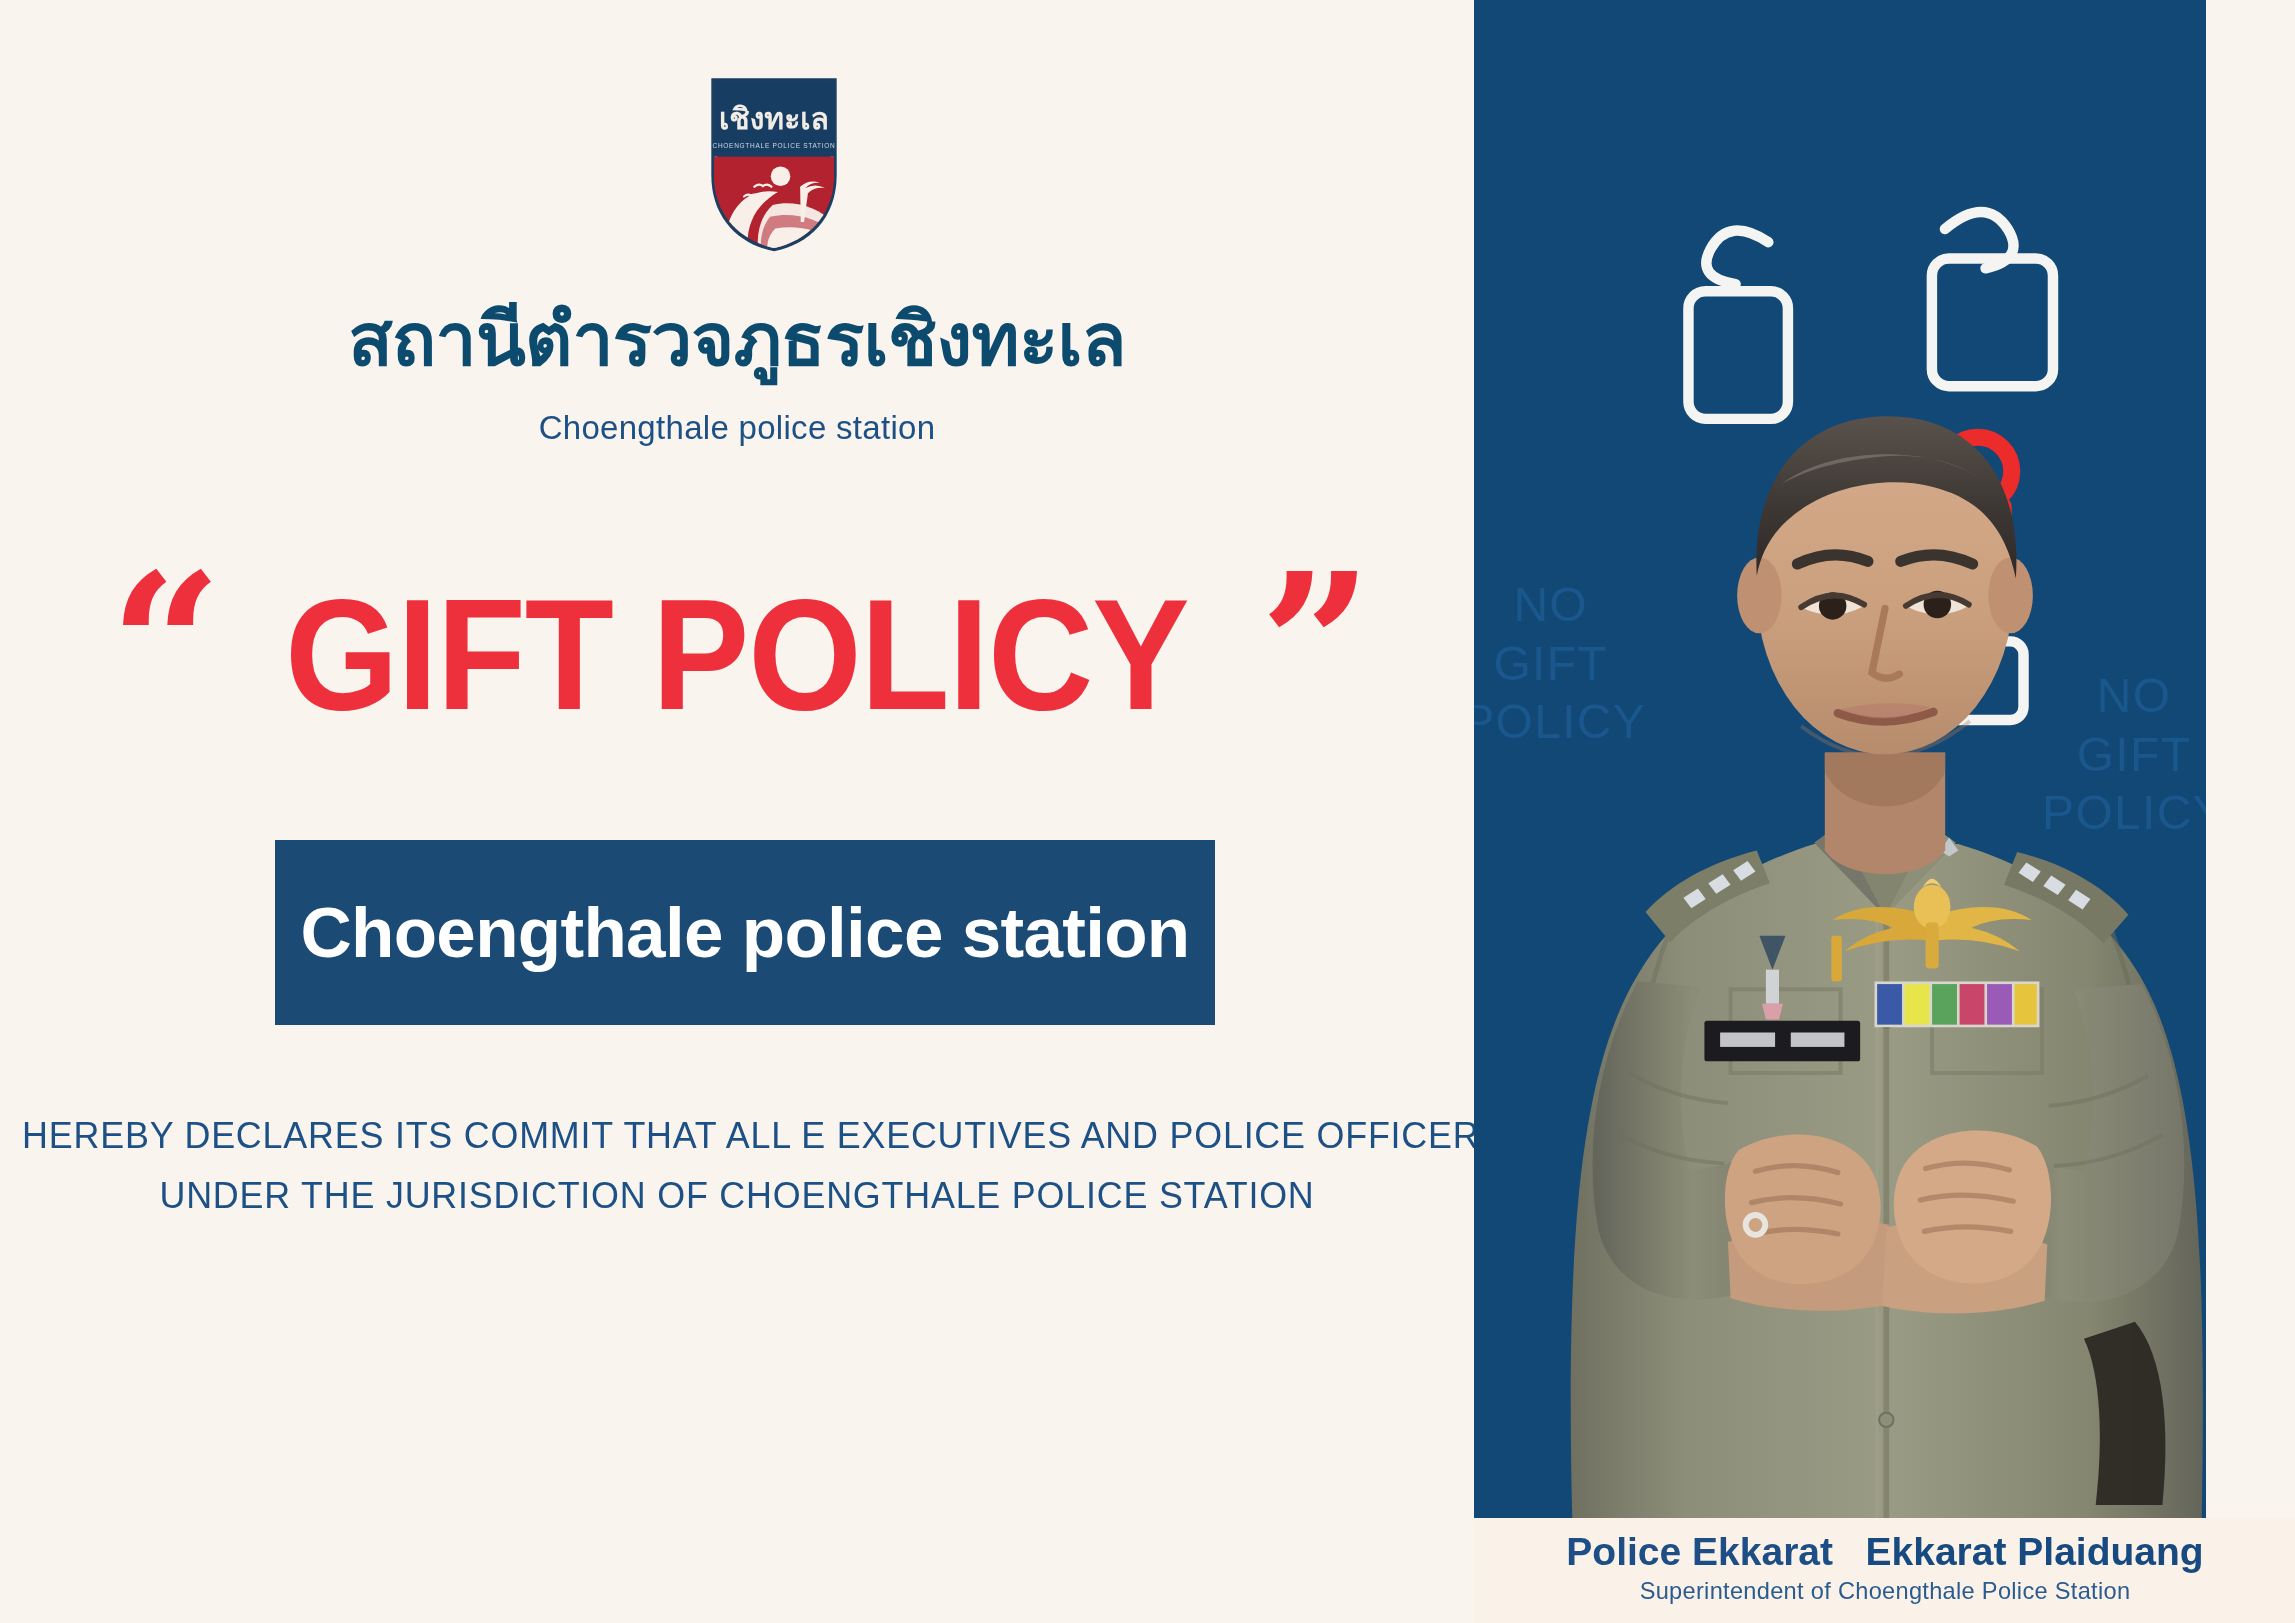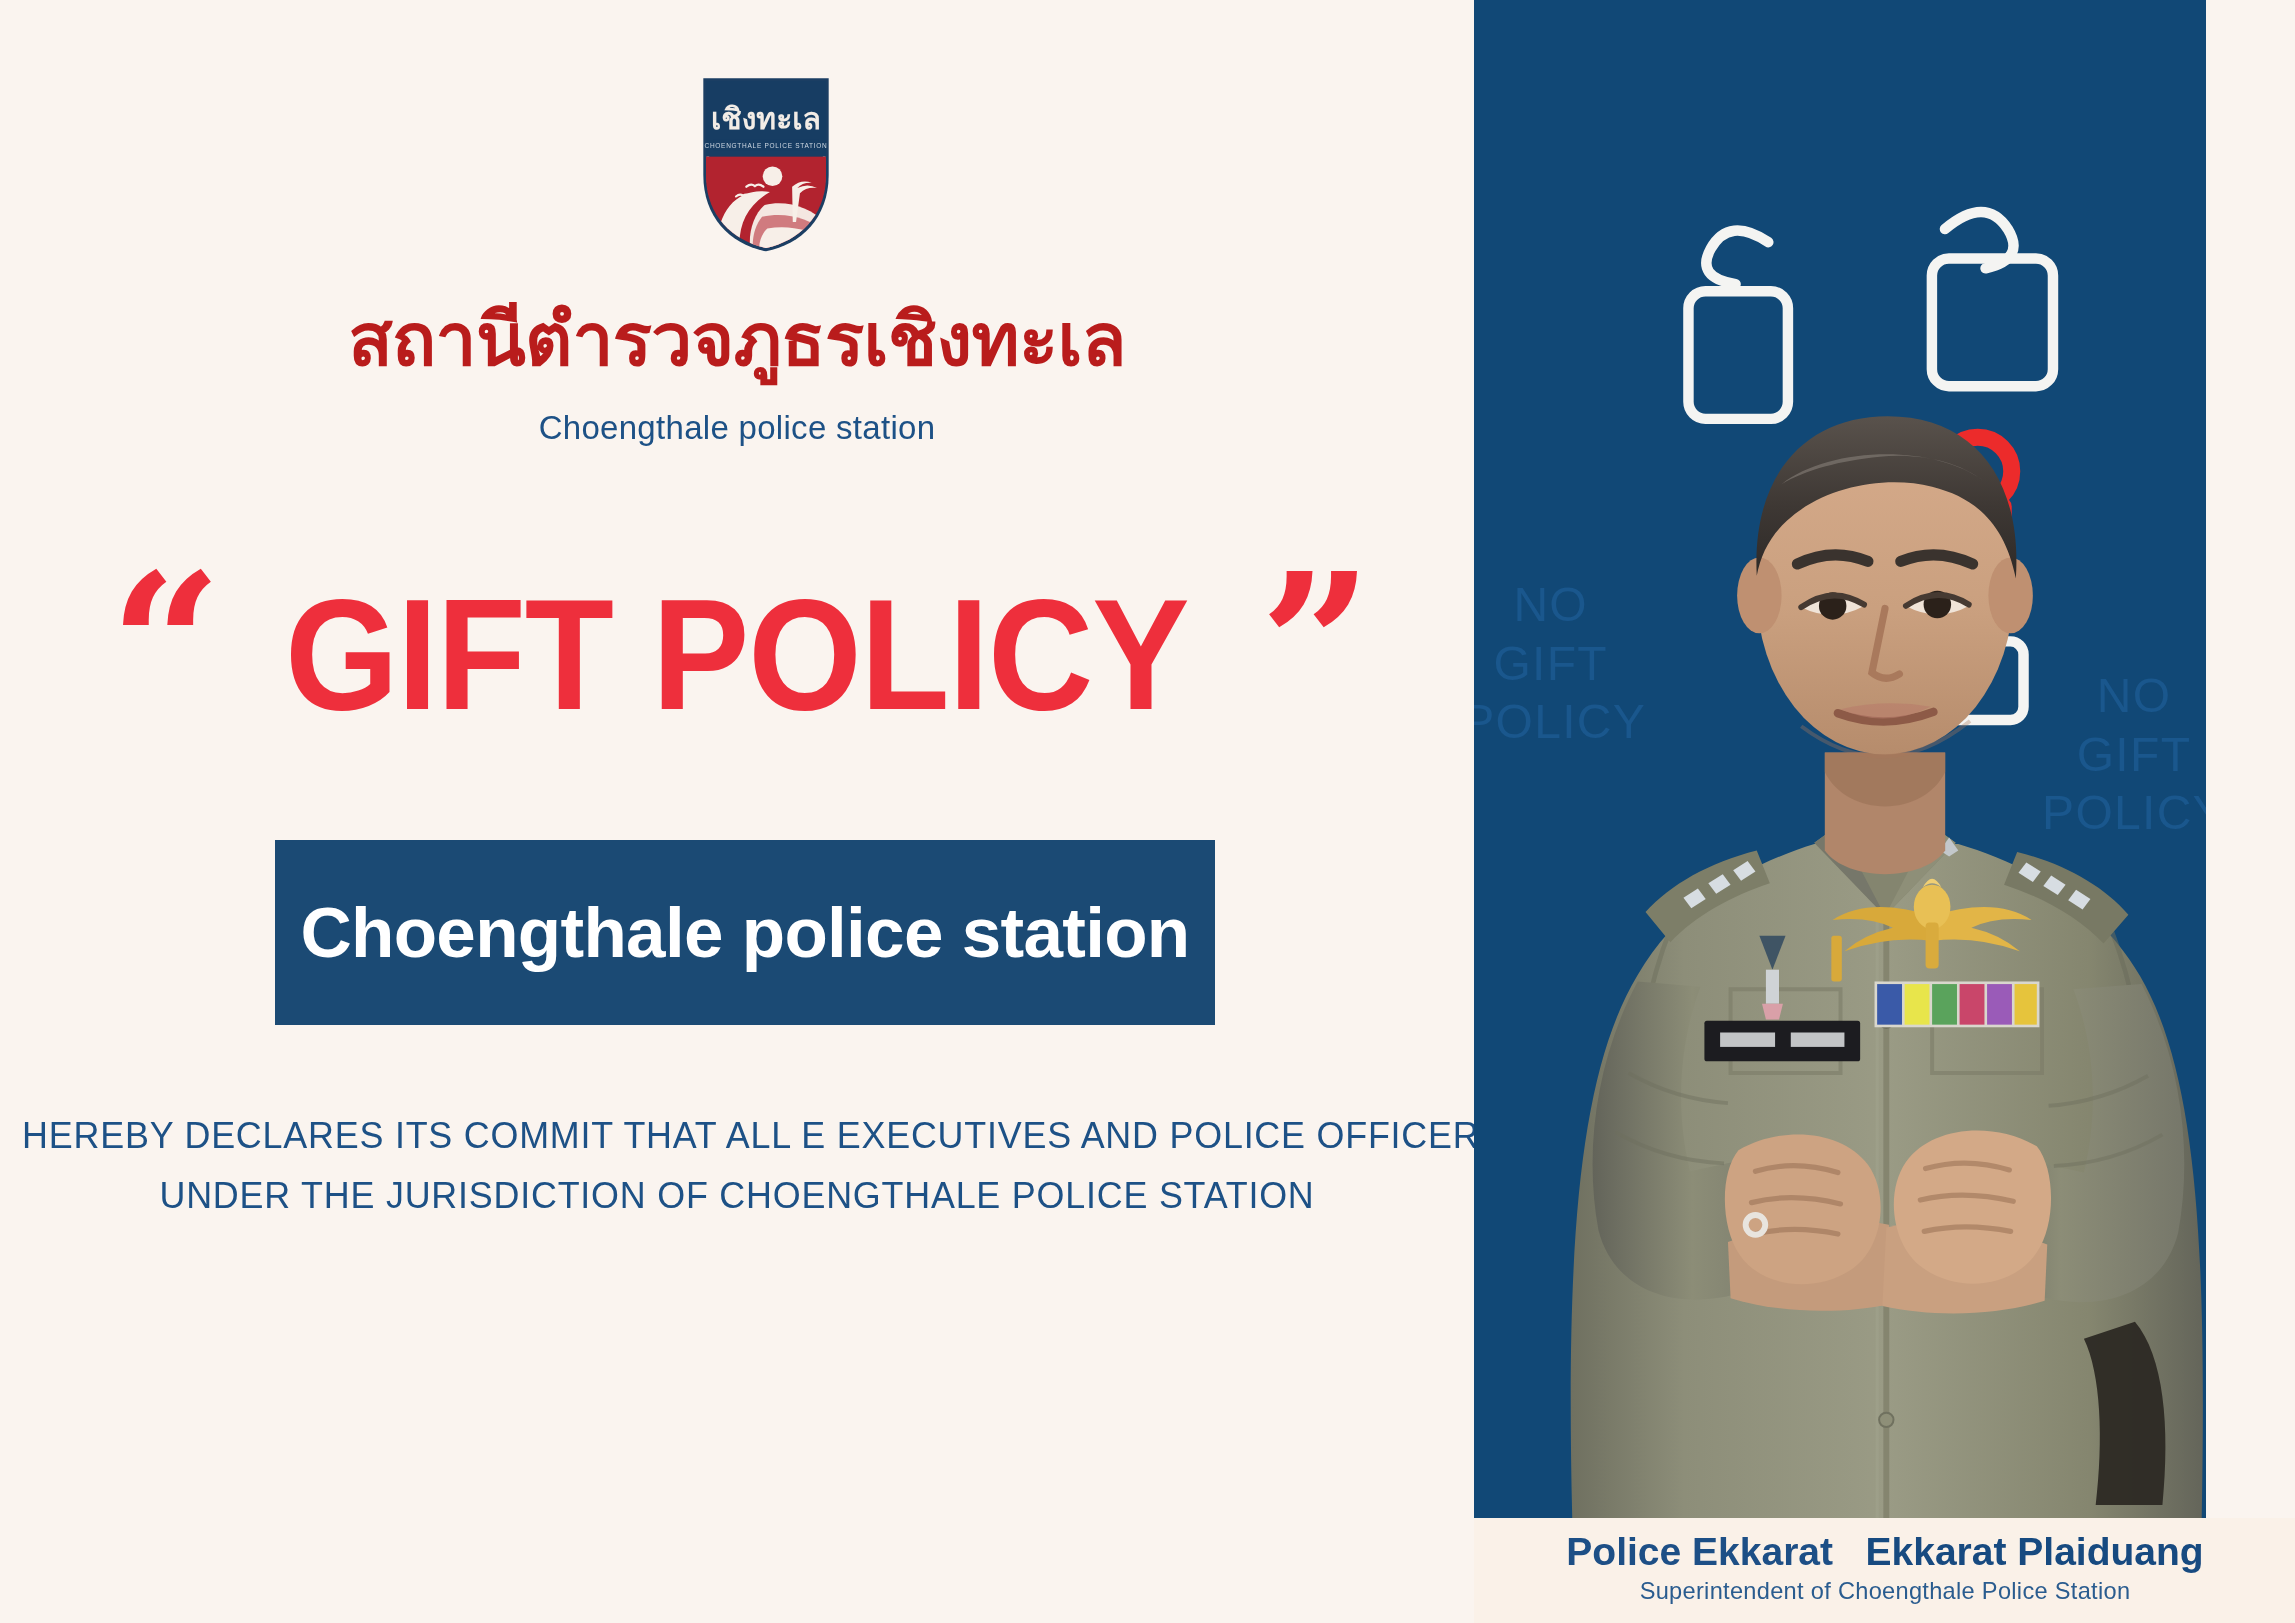--- a/index.html
+++ b/index.html
@@ -20,35 +20,35 @@
 
   
   .left-panel {
     position:absolute; left:0; top:0;
     width:1474px; height:1623px;
     background:#faf4ef;
   }
 
   
   .emblem-wrap {
-    position:absolute; left:8px; top:77px; width:1474px;
+    position:absolute; left:16px; top:77px; width:1474px;
     display:flex; justify-content:center;padding-left:41px;
   }
   .shield {
     position:relative; width:128px; height:175px;
   }
   .shield svg { display:block; width:128px; height:175px; }
 
   
   .station-th {
     position:absolute; left:0; top:302px; width:1474px;
     text-align:center;
     font-family:"DejaVu Sans", sans-serif;
     font-size:73px; font-weight:700;
-    color:#b91c1c; letter-spacing:-0.7px;
+    color:#0c4a6e; letter-spacing:-0.7px;
     line-height:1.05;
   }
   .station-en {
     position:absolute; left:0; top:409px; width:1474px;
     text-align:center;
     font-size:33px; font-weight:400;
     color:#1d5186; letter-spacing:0.3px;
   }
 
   

